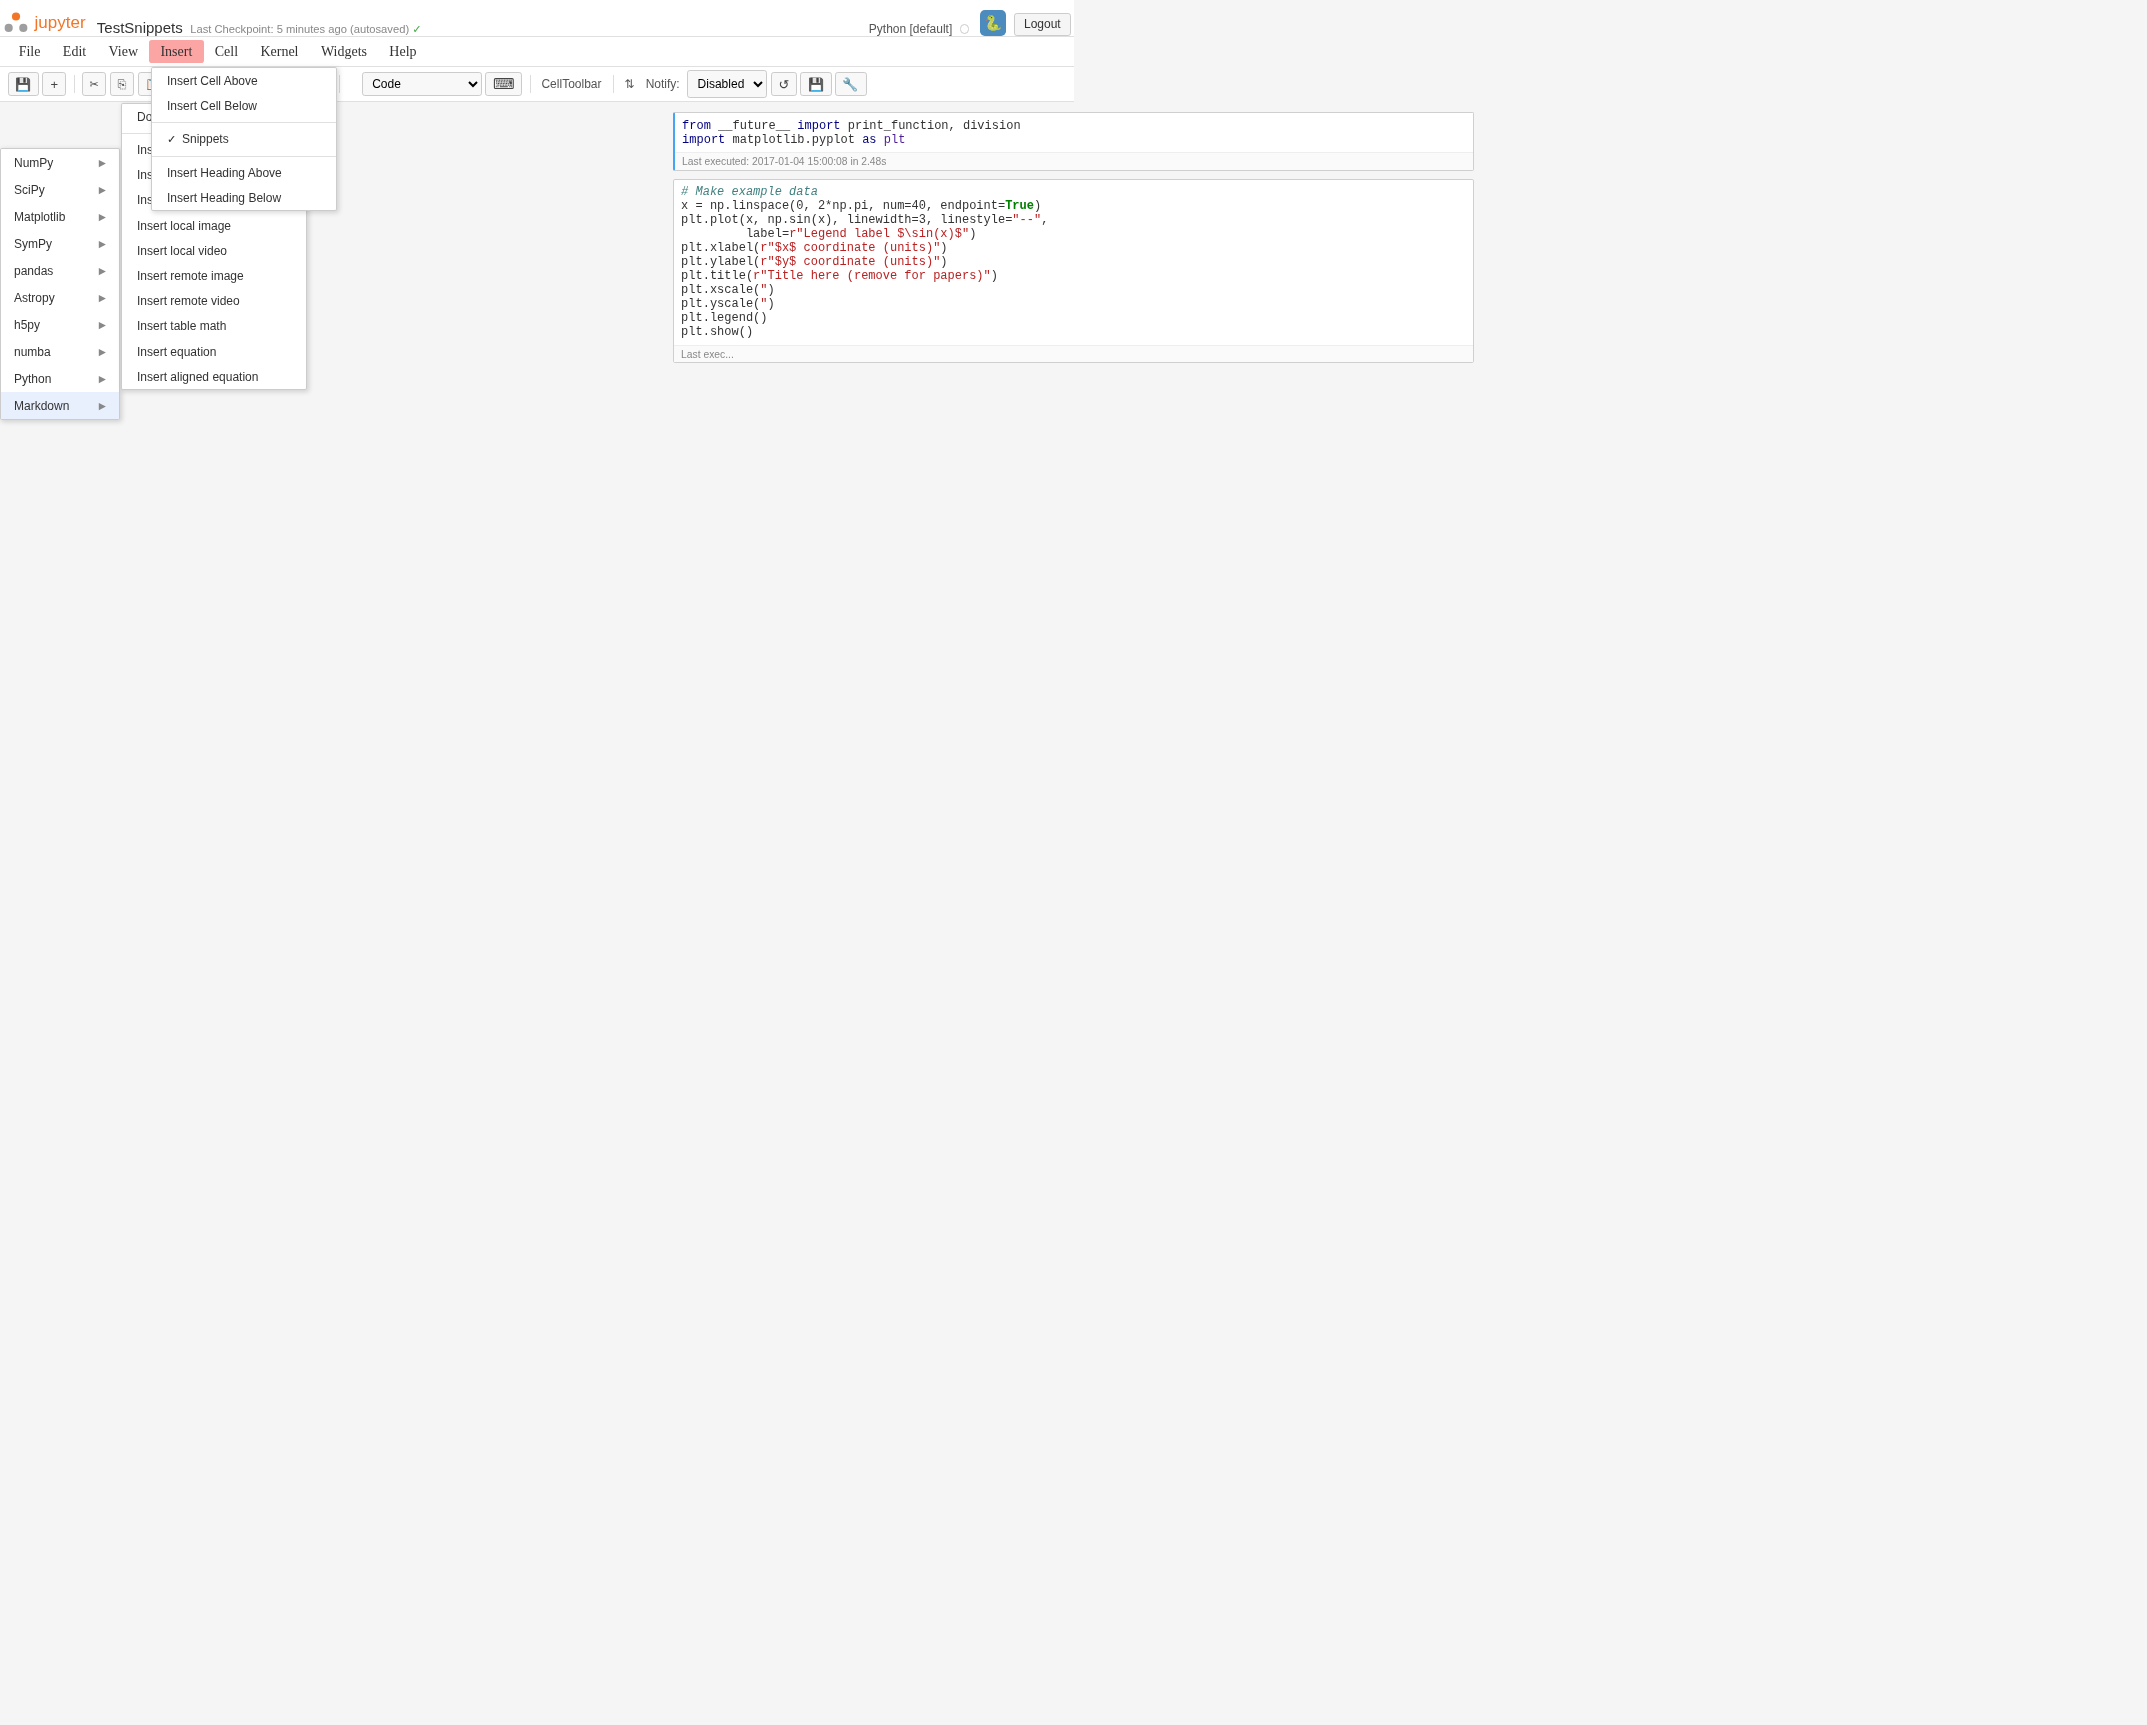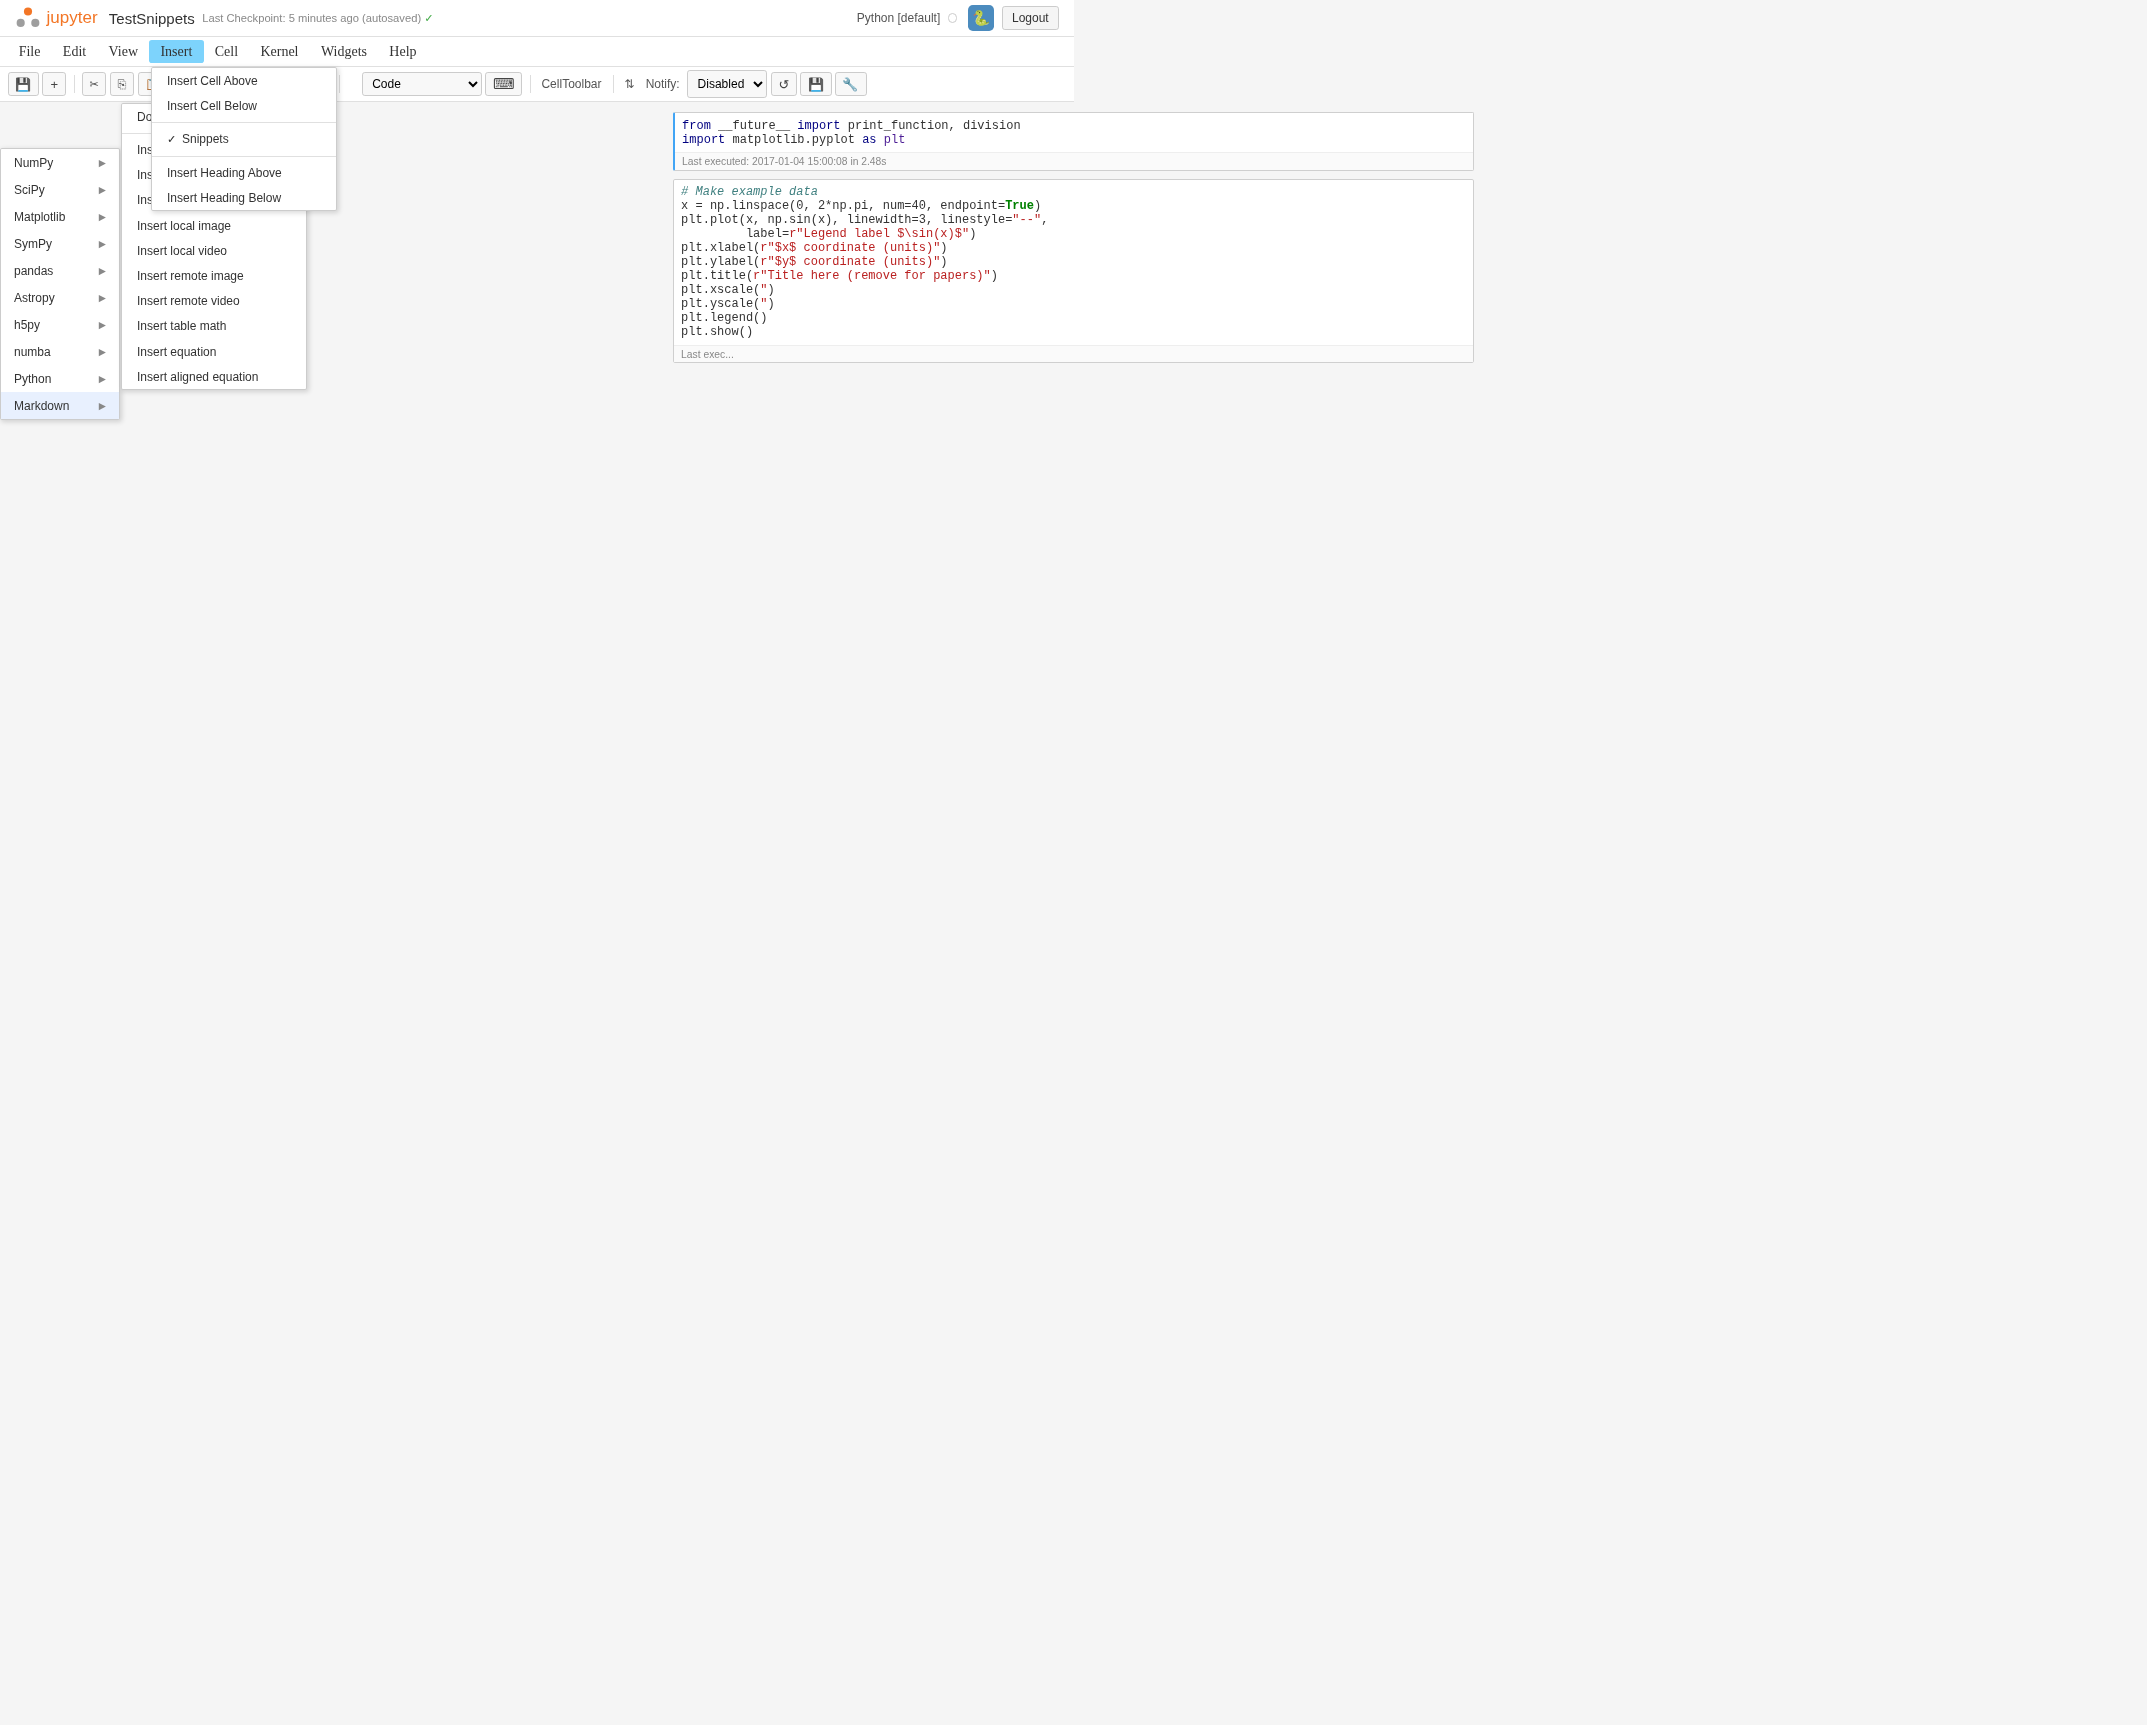--- a/index.html
+++ b/index.html
@@ -9,24 +9,24 @@
       background: #f5f5f5;
       color: #333;
       overflow: hidden;
       width: 1074px;
       height: 862px;
     }
 
     
     .top-bar {
       display: flex;
-      align-items: center;
+      align-items: flex-end;
       background: #fff;
       border-bottom: 0.9px solid #e0e0e0;
-      padding: 0 15px;
+      padding: 0 3px;
       height: 37px;
       position: relative;
       z-index: 100;
     }
     .jupyter-logo {
       display: flex;
       align-items: center;
       gap: 5.6px;
       margin-right: 11.2px;
     }
@@ -87,21 +87,21 @@
     }
     .menu-item {
       padding: 3.7px 11.2px;
       cursor: pointer;
       border-radius: 2.8px;
       font-size: 14px;
       color: #333;
       white-space: nowrap;
       font-family: Liberation Serif, serif;
     }
-    .menu-item.active { background: #7dd3fc; text-align: center; }
+    .menu-item.active { background: #fca5a5; text-align: center; }
 
     
     .toolbar {
       display: flex;
       align-items: center;
       background: #fff;
       border-bottom: 0.9px solid #e0e0e0;
       padding: 3.7px 7.5px;
       gap: 3.7px;
       height: 35px;

